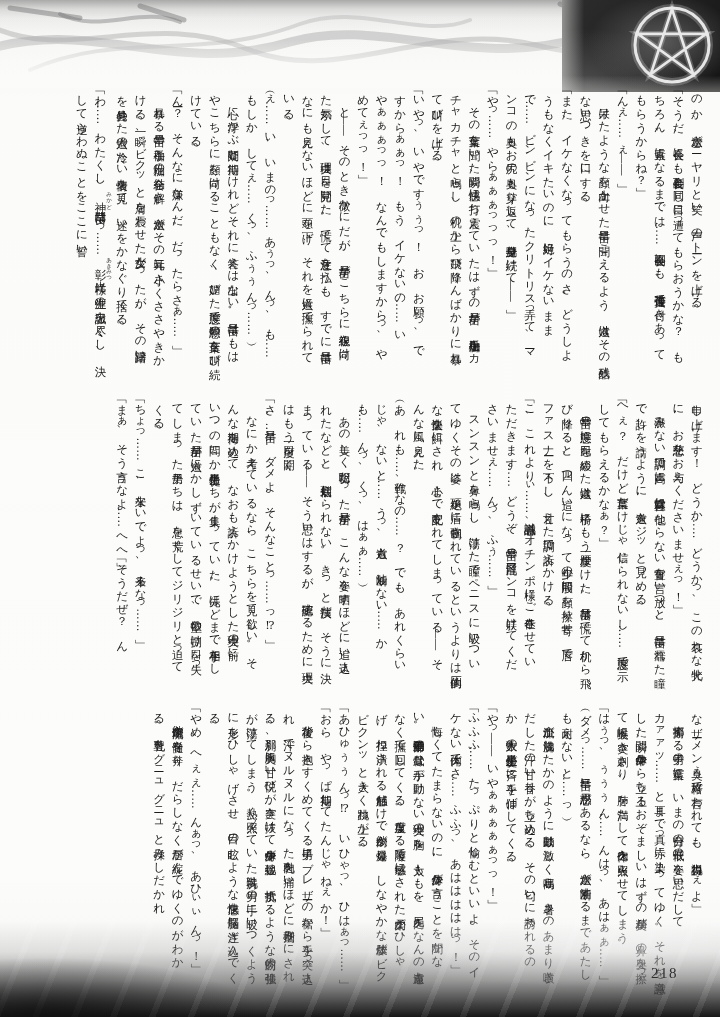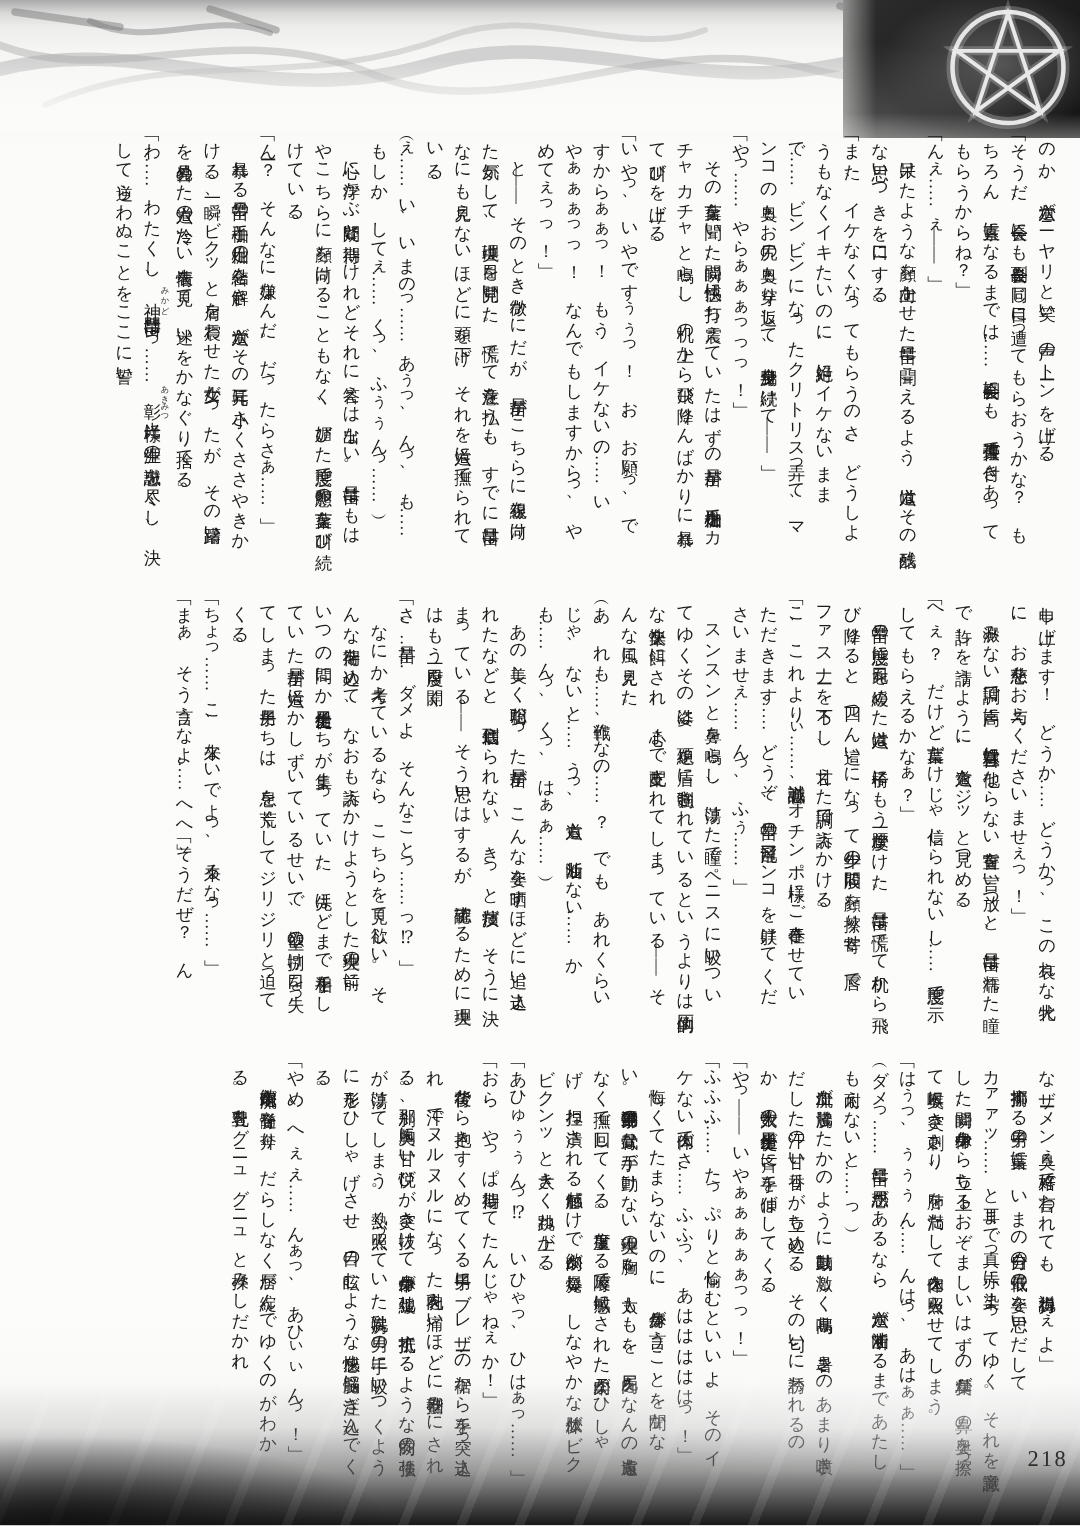--- a/index.html
+++ b/index.html
@@ -49,21 +49,21 @@
   .ornament-bottom {
     position:absolute; left:0; bottom:0; width:720px; height:96px;
     background:
       radial-gradient(300px 80px at 6% 98%, rgba(15,15,15,.85), rgba(15,15,15,0) 72%),
       radial-gradient(420px 66px at 86% 22%, rgba(255,255,255,.38), rgba(255,255,255,0) 70%),
       repeating-linear-gradient(112deg, rgba(255,255,255,0) 0 30px, rgba(255,255,255,.09) 30px 36px),
       linear-gradient(to bottom, rgba(170,170,170,0) 0%, rgba(150,150,150,.26) 32%, rgba(95,95,95,.62) 62%, rgba(50,50,50,.9) 86%, #171717 100%);
   }
   
   .page-number {
-    position:absolute; left:685px; top:965px;
+    position:absolute; left:651px; top:965px;
     font-size:15px; letter-spacing:1.5px; color:#2e2e2e;
     font-family:"Liberation Serif","DejaVu Serif",serif;
   }
 </style>
 </head>
 <body>
 
 <div class="page">
 
   <div class="ornament-top">

